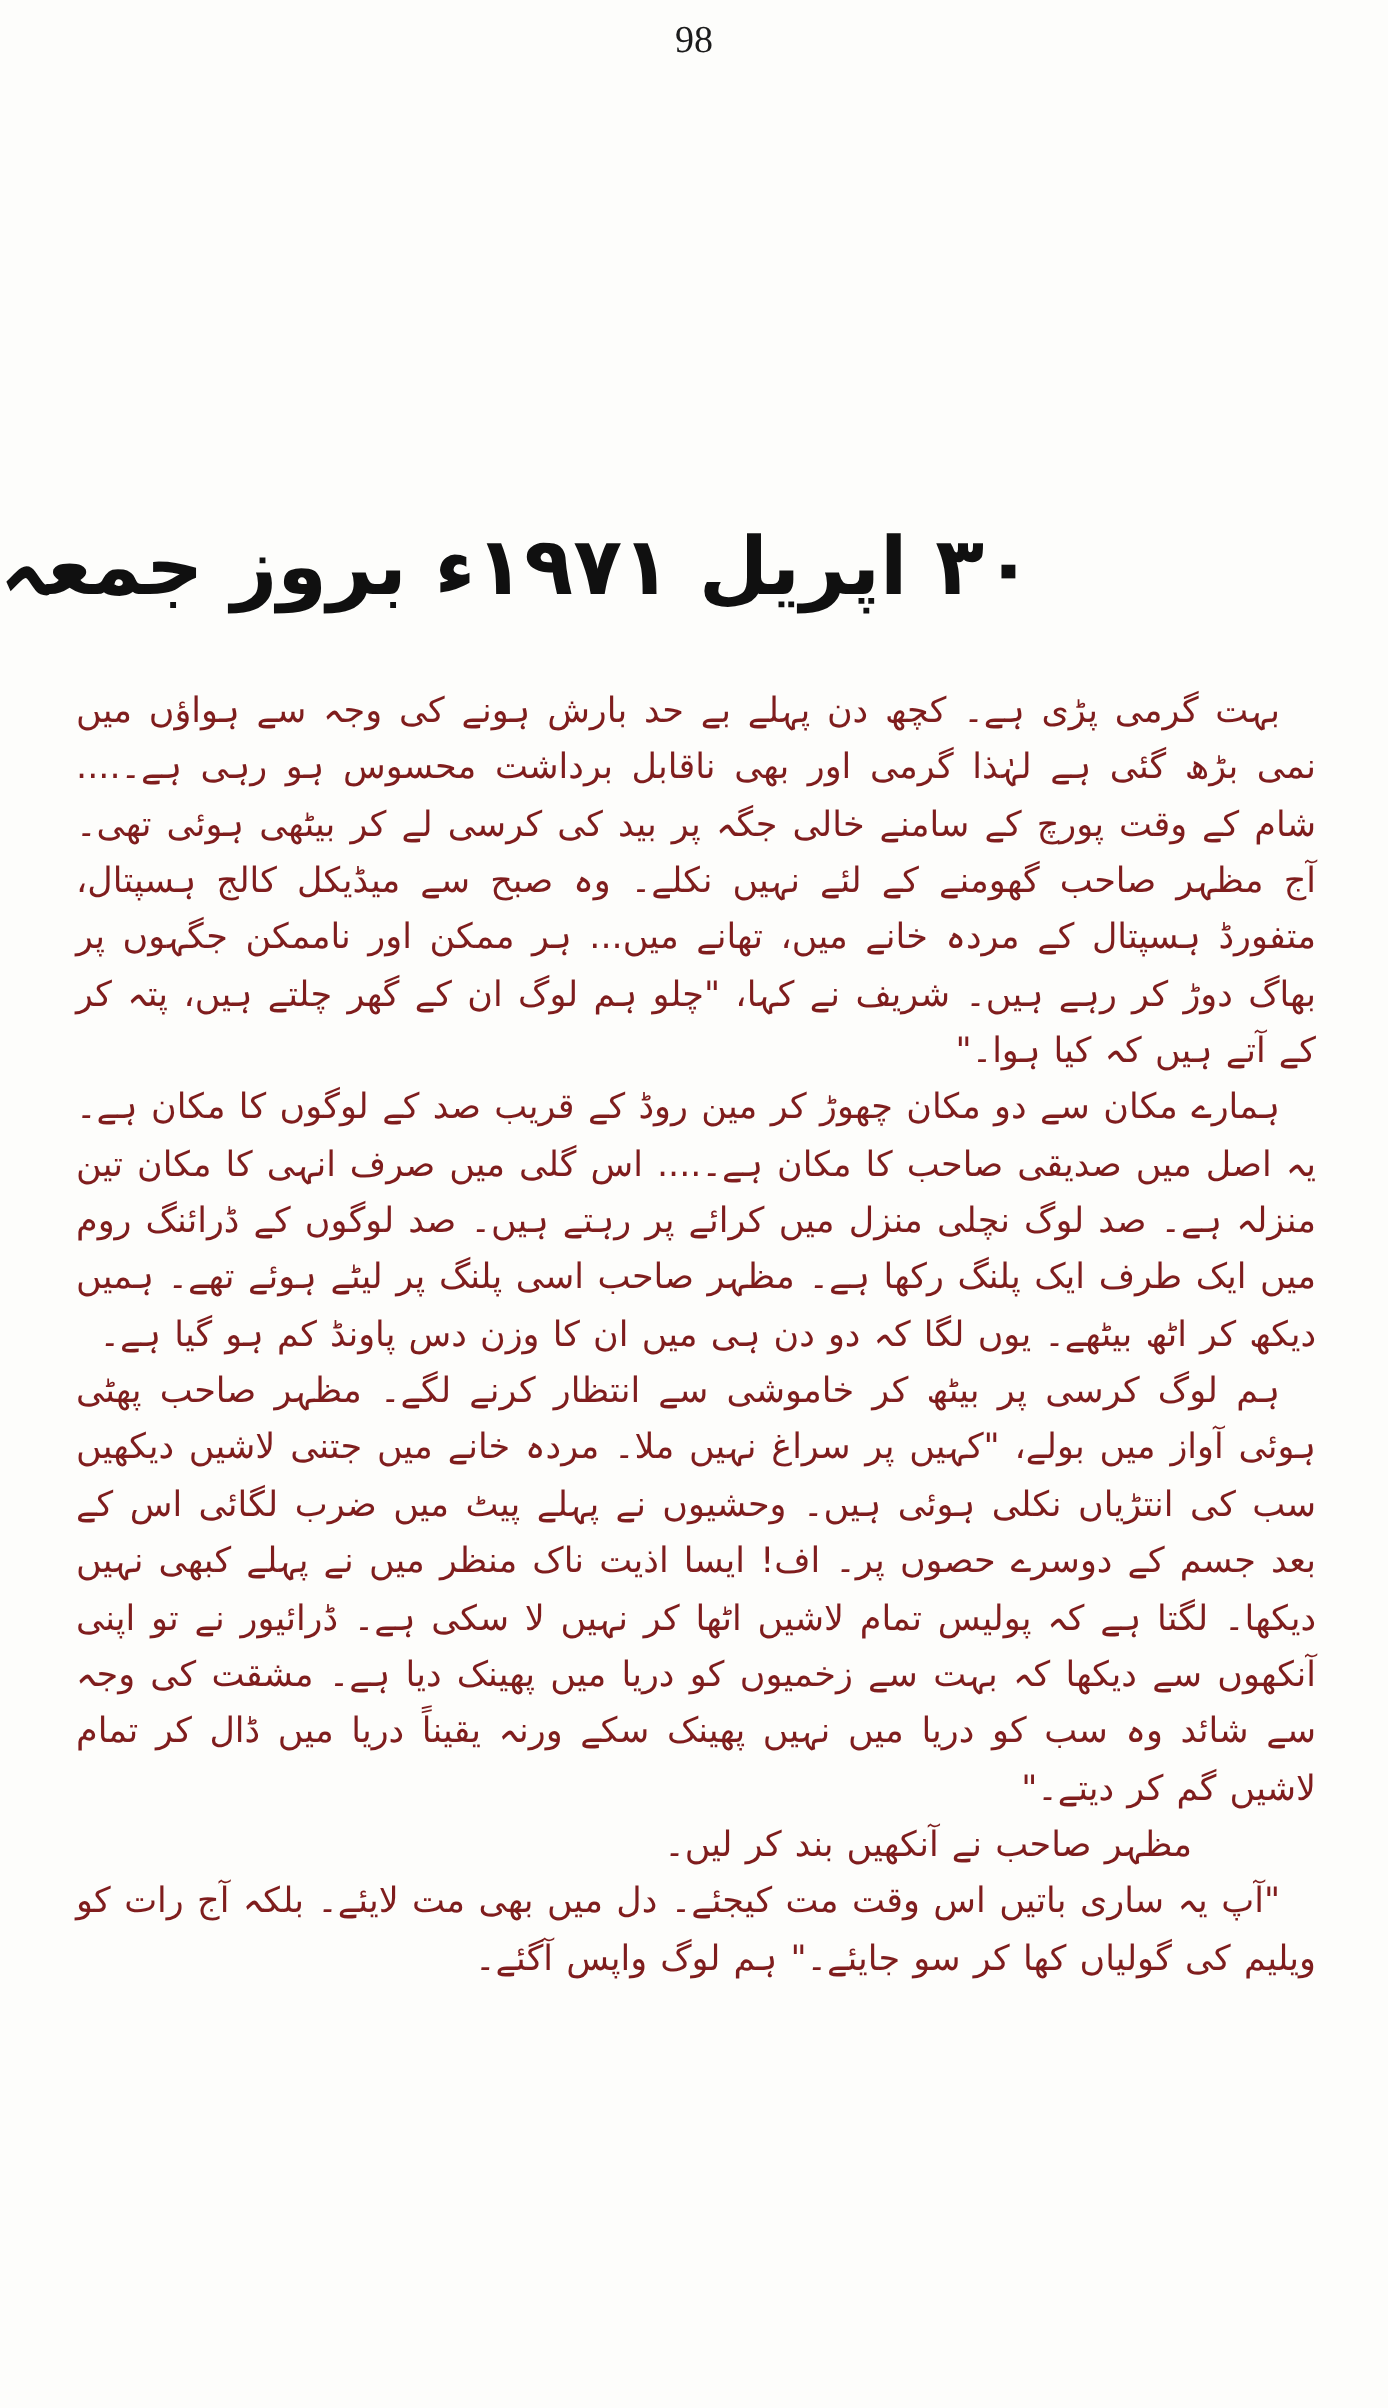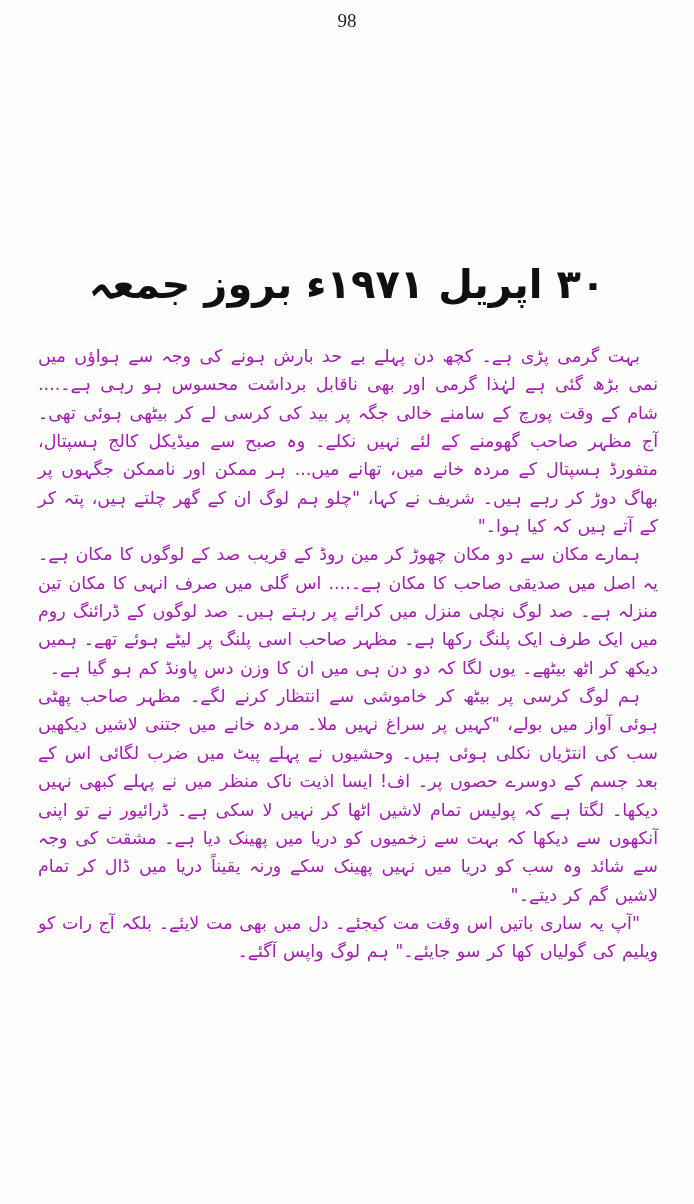--- a/index.html
+++ b/index.html
@@ -20,37 +20,37 @@
   }
   .page-number {
     padding-top: 10px;
     text-align: center;
     font-family: "Liberation Serif", serif;
     font-size: 19px;
     color: #1c1c1c;
   }
   .chapter-heading {
     margin: 228px 0 34px 0;
-    text-align: center;
+    text-align: left;
     direction: rtl;
     font-size: 40px;
     line-height: 1.2;
     font-weight: 700;
     color: #101010;
     letter-spacing: 0.5px;
   }
   .body-text {
     margin: 0 36px 0 38px;
     direction: rtl;
     unicode-bidi: embed;
     text-align: justify;
     text-align-last: right;
     font-size: 17.5px;
     line-height: 1.62;
-    color: #a21caf;
+    color: #7f1d1d;
     word-spacing: 1px;
   }
   .para {
     margin: 0;
     text-indent: 18px;
   }
   .para.indent-deep {
     text-indent: 62px;
   }
 </style>
@@ -60,16 +60,17 @@
 <div class="page">
 
   <div class="page-number">98</div>
 
   <h1 class="chapter-heading">۳۰ اپریل ۱۹۷۱ء بروز جمعہ</h1>
 
   <div class="body-text">
     <p class="para">بہت گرمی پڑی ہے۔ کچھ دن پہلے بے حد بارش ہونے کی وجہ سے ہواؤں میں نمی بڑھ گئی ہے لہٰذا گرمی اور بھی ناقابل برداشت محسوس ہو رہی ہے۔.... شام کے وقت پورچ کے سامنے خالی جگہ پر بید کی کرسی لے کر بیٹھی ہوئی تھی۔ آج مظہر صاحب گھومنے کے لئے نہیں نکلے۔ وہ صبح سے میڈیکل کالج ہسپتال، متفورڈ ہسپتال کے مردہ خانے میں، تھانے میں... ہر ممکن اور ناممکن جگہوں پر بھاگ دوڑ کر رہے ہیں۔ شریف نے کہا، "چلو ہم لوگ ان کے گھر چلتے ہیں، پتہ کر کے آتے ہیں کہ کیا ہوا۔"</p>
     <p class="para">ہمارے مکان سے دو مکان چھوڑ کر مین روڈ کے قریب صد کے لوگوں کا مکان ہے۔ یہ اصل میں صدیقی صاحب کا مکان ہے۔.... اس گلی میں صرف انہی کا مکان تین منزلہ ہے۔ صد لوگ نچلی منزل میں کرائے پر رہتے ہیں۔ صد لوگوں کے ڈرائنگ روم میں ایک طرف ایک پلنگ رکھا ہے۔ مظہر صاحب اسی پلنگ پر لیٹے ہوئے تھے۔ ہمیں دیکھ کر اٹھ بیٹھے۔ یوں لگا کہ دو دن ہی میں ان کا وزن دس پاونڈ کم ہو گیا ہے۔</p>
     <p class="para">ہم لوگ کرسی پر بیٹھ کر خاموشی سے انتظار کرنے لگے۔ مظہر صاحب پھٹی ہوئی آواز میں بولے، "کہیں پر سراغ نہیں ملا۔ مردہ خانے میں جتنی لاشیں دیکھیں سب کی انتڑیاں نکلی ہوئی ہیں۔ وحشیوں نے پہلے پیٹ میں ضرب لگائی اس کے بعد جسم کے دوسرے حصوں پر۔ اف! ایسا اذیت ناک منظر میں نے پہلے کبھی نہیں دیکھا۔ لگتا ہے کہ پولیس تمام لاشیں اٹھا کر نہیں لا سکی ہے۔ ڈرائیور نے تو اپنی آنکھوں سے دیکھا کہ بہت سے زخمیوں کو دریا میں پھینک دیا ہے۔ مشقت کی وجہ سے شائد وہ سب کو دریا میں نہیں پھینک سکے ورنہ یقیناً دریا میں ڈال کر تمام لاشیں گم کر دیتے۔"</p>
+    <p class="para indent-deep">مظہر صاحب نے آنکھیں بند کر لیں۔</p>
     <p class="para">"آپ یہ ساری باتیں اس وقت مت کیجئے۔ دل میں بھی مت لایئے۔ بلکہ آج رات کو ویلیم کی گولیاں کھا کر سو جایئے۔" ہم لوگ واپس آگئے۔</p>
   </div>
 
 </div>
 
 </body></html>

